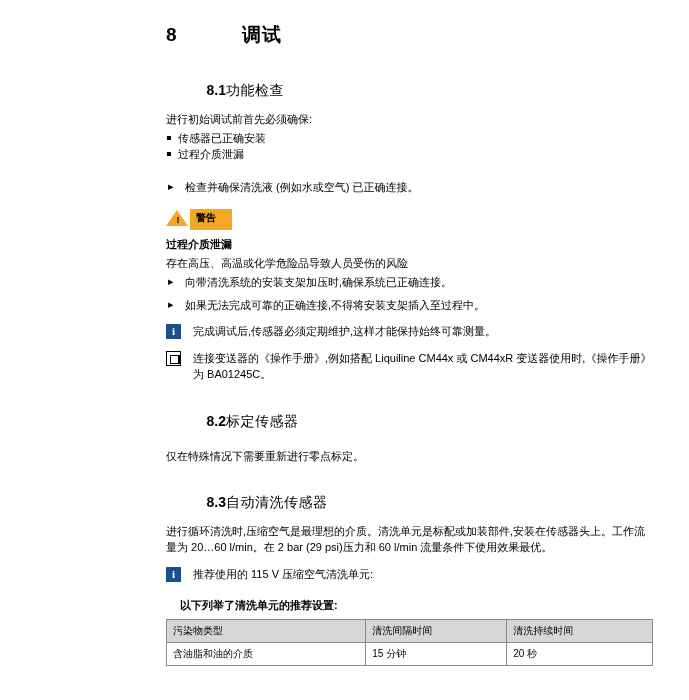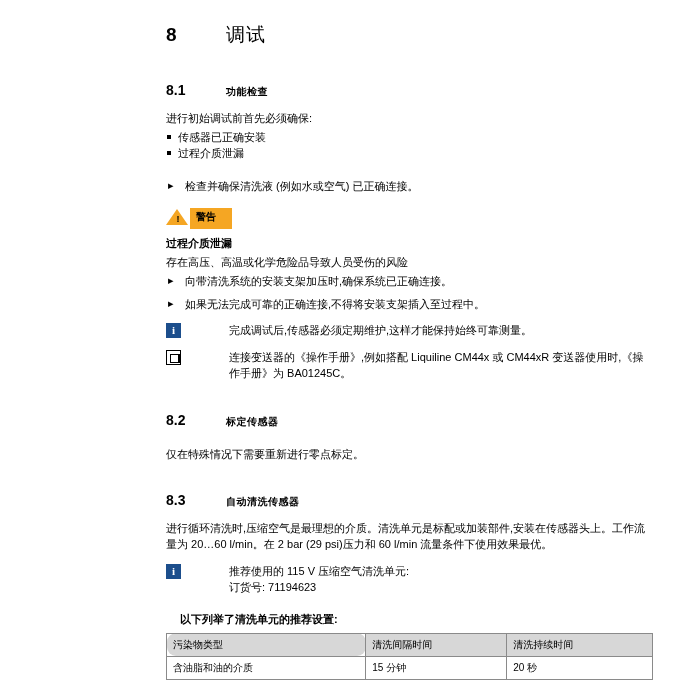--- a/index.html
+++ b/index.html
@@ -29,37 +29,39 @@
     margin: 0 0 34px 0;
   }
   .h1-num {
     font-size: 19px;
     font-weight: bold;
     width: 60px;
     flex: none;
   }
   .h1-text {
     font-size: 19px;
-    font-weight: normal;
+    font-weight: bold;
     letter-spacing: 1px;
+    margin-left: 16px;
   }
   .h2-row {
     display: flex;
     align-items: baseline;
     margin: 0 0 12px 0;
+    text-align: right;
   }
   .h2-num {
     font-size: 14px;
     font-weight: bold;
     width: 60px;
     flex: none;
   }
   .h2-text {
-    font-size: 10px;
-    font-weight: bold;
+    font-size: 14px;
+    font-weight: normal;
     letter-spacing: .5px;
   }
   
   p.body {
     margin: 0 0 9px 0;
     line-height: 1.45;
     font-size: 11px;
   }
   p.tight { margin-bottom: 2px; }
   .gap-small { height: 6px; }
@@ -153,21 +155,20 @@
   .warn-title {
     font-weight: bold;
     font-size: 11px;
     margin: 3px 0 4px 0;
   }
   
   .noterow {
     display: flex;
     align-items: flex-start;
     margin: 10px 0 10px 0;
-    gap: 36px;
   }
   .note-icon {
     width: 15px;
     height: 15px;
     flex: none;
     margin-right: 12px;
     margin-top: 1px;
     position: relative;
   }
   .note-icon.info {
@@ -222,21 +223,21 @@
   table.tbl td {
     border: 1px solid #8a8a8a;
     padding: 4px 6px;
     font-size: 10px;
   }
   .tbl-caption {
     font-size: 11px;
     font-weight: bold;
     margin: 16px 0 0 14px;
   }
-  .col1 { width: 41%; border-radius: 9px; }
+  .col1 { width: 41%; }
   .col2 { width: 29%; }
   .col3 { width: 30%; }
 </style>
 </head>
 <body>
 
 <div class="page">
 
   
   <div class="h1-row">
@@ -304,21 +305,20 @@
   <div class="h2-row">
     <div class="h2-num">8.3</div>
     <div class="h2-text">自动清洗传感器</div>
   </div>
   <p class="body">进行循环清洗时,压缩空气是最理想的介质。清洗单元是标配或加装部件,安装在传感器头上。工作流量为 20…60 l/min。在 2 bar (29 psi)压力和 60 l/min 流量条件下使用效果最优。</p>
 
   <div class="noterow">
     <div class="note-icon info"></div>
     <div class="note-text">
       <div>推荐使用的 115 V 压缩空气清洗单元:</div>
-      <div>订货号: 71194623</div>
     </div>
   </div>
 
   <div class="tbl-caption">以下列举了清洗单元的推荐设置:</div>
 
   <table class="tbl">
     <thead>
       <tr>
         <th class="col1">污染物类型</th>
         <th class="col2">清洗间隔时间</th>

